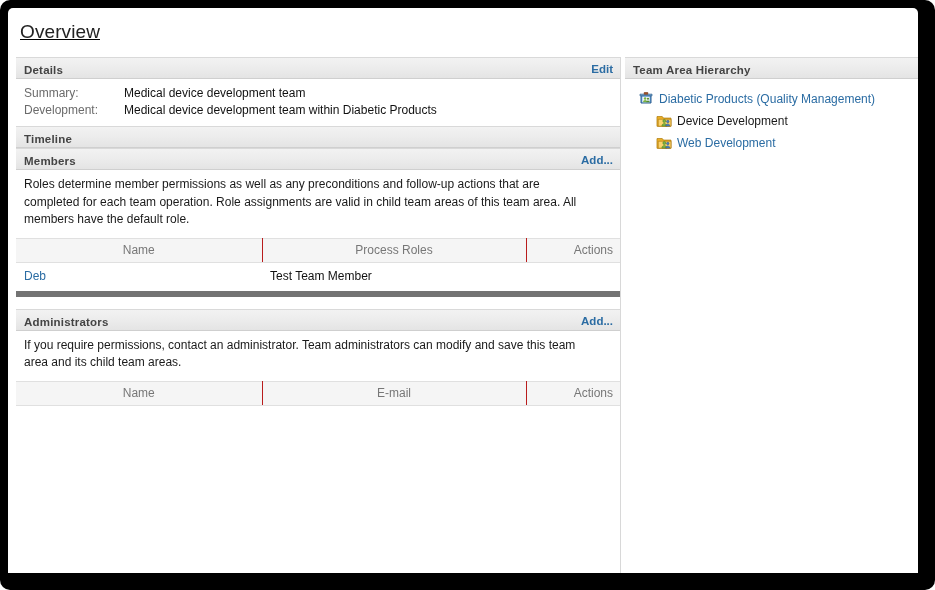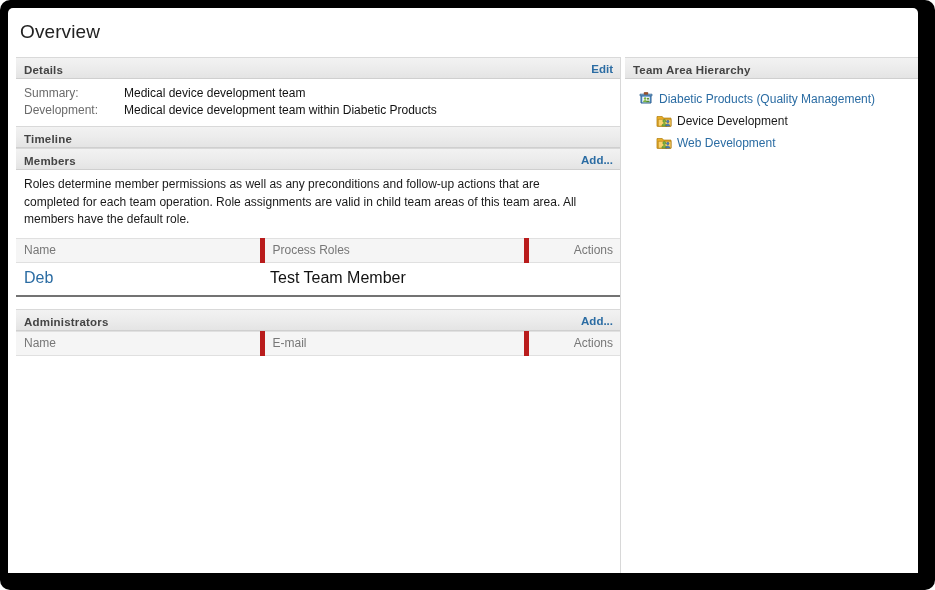--- a/index.html
+++ b/index.html
@@ -25,20 +25,21 @@
     box-sizing: border-box;
   }
   #page {
     position: absolute;
     left: 8px;  top: 8px;
     width: 910px; height: 565px;
     background: #ffffff;
     border-radius: 5px 5px 0 0;
     overflow: hidden;
     box-sizing: border-box;
+    text-decoration: underline;
   }
 
   
   #page-title {
     font-size: 19px;
     color: #222222;
     padding: 10px 0 0 12px;
     letter-spacing: 0.1px;
     font-weight: normal;
     margin: 0;
@@ -124,35 +125,35 @@
   
   .dtable {
     width: 100%;
     border-collapse: collapse;
     table-layout: fixed;
   }
   .dtable th {
     background: #f5f5f5;
     border-top: 1px solid #e0e0e0;
     border-bottom: 1px solid #e0e0e0;
-    border-right: 5px solid #b91c1c;
+    border-right: 1px solid #b91c1c;
     font-size: 12px;
     font-weight: normal;
     color: #777777;
-    text-align: left;
+    text-align: center;
     padding: 4px 8px 5px 8px;
     height: 19px;
     box-sizing: border-box;
   }
   .dtable th.col-actions { text-align: right; border-right: none; }
   .dtable td {
-    font-size: 16px;
+    font-size: 12px;
     color: #111111;
     padding: 6px 8px 8px 8px;
-    border-bottom: 2px solid #737373;
+    border-bottom: 6px solid #737373;
     vertical-align: top;
   }
   .link { color: #2b6ca3; cursor: pointer; text-decoration: none; }
 
   
   #hier-list { padding: 9px 0 0 13px; }
   .tree-node {
     display: flex;
     align-items: center;
     height: 22px;
@@ -223,20 +224,23 @@
               <td>Test Team Member</td>
               <td></td>
             </tr>
           </tbody>
         </table>
 
         <div class="sec-head" style="margin-top:12px">
           <span class="sec-title">Administrators</span>
           <a class="sec-action">Add...</a>
         </div>
+        <div class="sec-body">
+          <div class="blurb">If you require permissions, contact an administrator. Team administrators can modify and save this team area and its child team areas.</div>
+        </div>
         <table class="dtable">
           <colgroup>
               <col style="width:246px">
               <col style="width:264px">
               <col style="width:95px">
             </colgroup>
           <thead>
             <tr>
               <th>Name</th>
               <th>E-mail</th>

